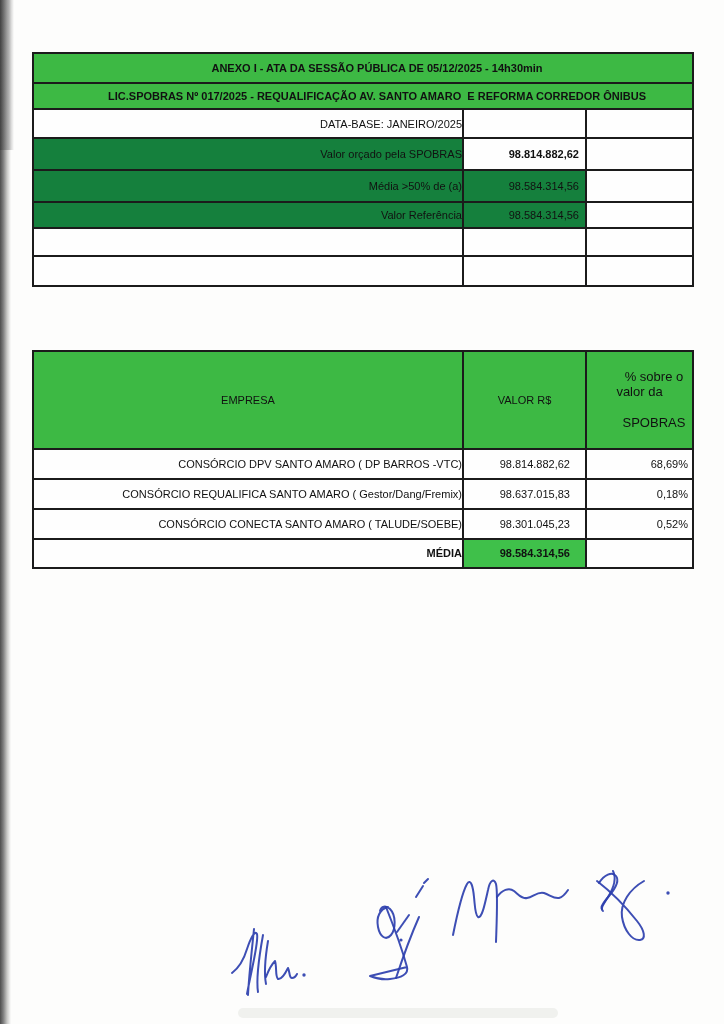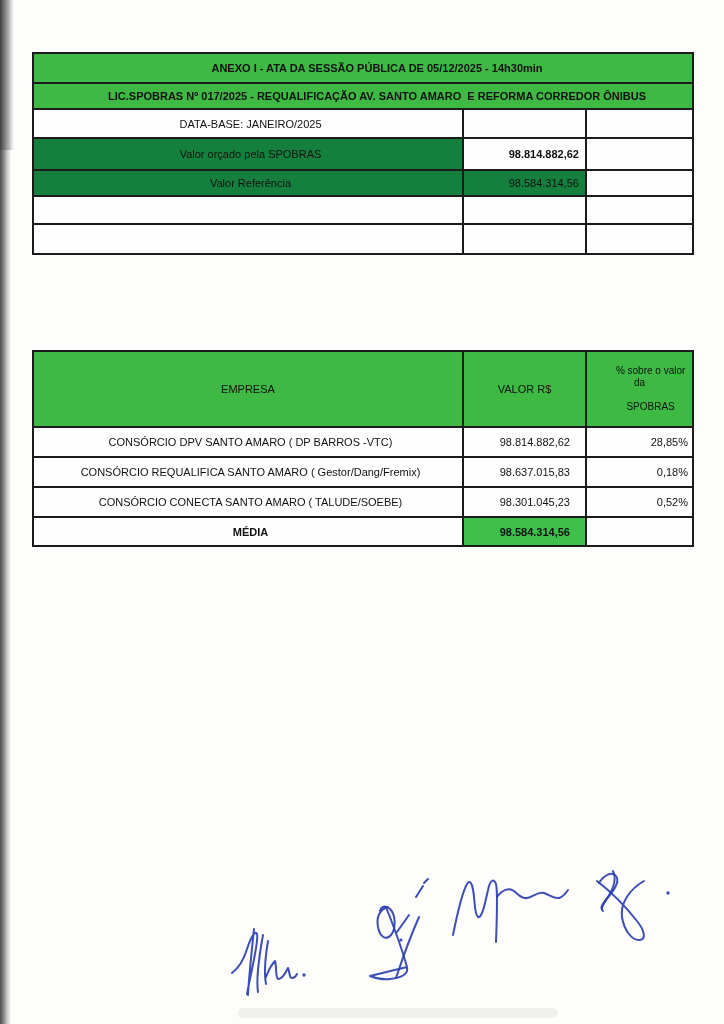--- a/index.html
+++ b/index.html
@@ -31,27 +31,27 @@
     vertical-align:middle;
     overflow:hidden;
     white-space:pre-wrap;
     background:#fefefe;
   }
   .t1 { position:absolute; left:32px; top:52px; }
   .t2 { position:absolute; left:32px; top:350px; }
 
   .green { background:#3db944; text-align:center; }
   .bold  { font-weight:bold;padding-left:28px; }
-  .lbl   { text-align:center; padding-left:5px; }
+  .lbl   { text-align:right; padding-left:5px; }
   .val   { text-align:right; padding-right:6px; }
   .val2  { text-align:right; padding-right:15px; }
   .pct   { text-align:right; padding-right:4px; }
   .tint  { background:#15803d; }
   .media-val { background:#3fc04a; font-weight:bold; text-align:right; padding-right:15px; }
-  .pcthdr { font-size:10px; line-height:1.2; padding:1px 2px; }
+  .pcthdr { font-size:13px; line-height:1.2; padding:1px 2px; }
 
   .r30 td { height:30px; }
   .r31 td { height:26px; }
   .r29 td { height:29px; }
   .r32 td { height:32px; }
   .r28 td { height:28px; }
 
   .sigs { position:absolute; left:200px; top:845px; width:500px; height:170px; }
   .sigs path { fill:none; stroke:#2c3fae; stroke-width:2; stroke-linecap:round; stroke-linejoin:round; opacity:.92; }
   .sigs circle { fill:#2c3fae; opacity:.92; }
@@ -82,20 +82,25 @@
     <tr class="r29">
       <td class="lbl">DATA-BASE: JANEIRO/2025</td>
       <td class="val"></td>
       <td></td>
     </tr>
     <tr class="r32">
       <td class="lbl tint">Valor orçado pela SPOBRAS</td>
       <td class="val bold">98.814.882,62</td>
       <td></td>
     </tr>
+    <tr class="r32">
+      <td class="lbl tint">Média &gt;50% de (a)</td>
+      <td class="val tint">98.584.314,56</td>
+      <td></td>
+    </tr>
     <tr class="r31">
       <td class="lbl tint">Valor Referência</td>
       <td class="val tint">98.584.314,56</td>
       <td></td>
     </tr>
     <tr class="r28">
       <td></td>
       <td></td>
       <td></td>
     </tr>
@@ -118,21 +123,21 @@
       <td class="green">EMPRESA</td>
       <td class="green">VALOR R$</td>
       <td class="green pcthdr">
         <span>% sobre o valor da</span><br>
         <span>SPOBRAS</span>
       </td>
     </tr>
     <tr class="r30">
       <td class="lbl">CONSÓRCIO DPV SANTO AMARO ( DP BARROS -VTC)</td>
       <td class="val2">98.814.882,62</td>
-      <td class="pct">28,85%</td>
+      <td class="pct">68,69%</td>
     </tr>
     <tr class="r30">
       <td class="lbl">CONSÓRCIO REQUALIFICA SANTO AMARO ( Gestor/Dang/Fremix)</td>
       <td class="val2">98.637.015,83</td>
       <td class="pct">0,18%</td>
     </tr>
     <tr class="r30">
       <td class="lbl">CONSÓRCIO CONECTA SANTO AMARO ( TALUDE/SOEBE)</td>
       <td class="val2">98.301.045,23</td>
       <td class="pct">0,52%</td>

